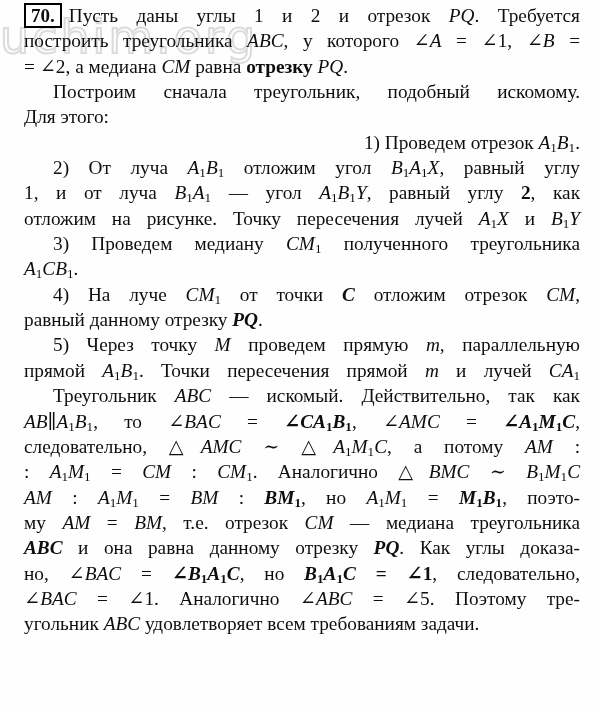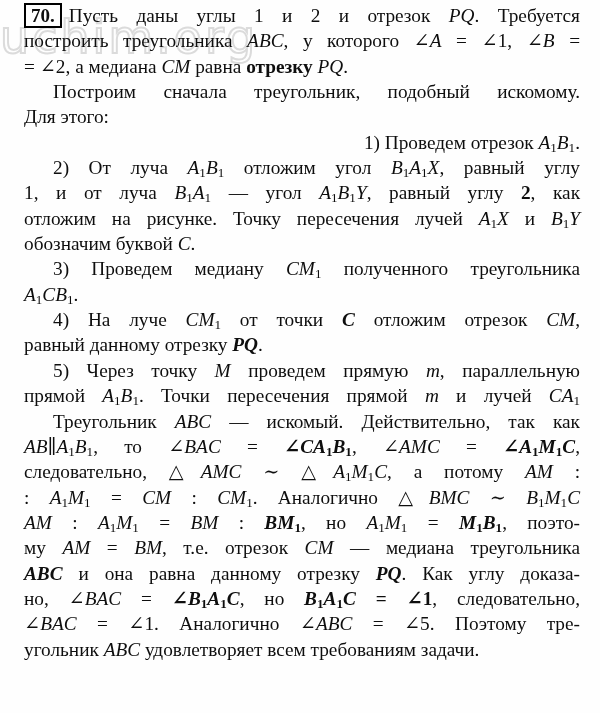--- a/index.html
+++ b/index.html
@@ -63,30 +63,29 @@
 <div class="text-block">
     <div class="line just"><span class="numbox">70.</span><span class="r">Пусть даны углы 1 и 2 и отрезок </span><span class="r i">PQ</span><span class="r">. Требуется</span></div>
     <div class="line just"><span class="r">построить треугольника </span><span class="r i">ABC</span><span class="r">, у которого ∠</span><span class="r i">A</span><span class="r"> = ∠1, ∠</span><span class="r i">B</span><span class="r"> =</span></div>
     <div class="line"><span class="r">= ∠2, а медиана </span><span class="r i">CM</span><span class="r"> равна </span><span class="r b">отрезку</span><span class="r"> </span><span class="r i">PQ</span><span class="r">.</span></div>
     <div class="line just ind"><span class="r">Построим сначала треугольник, подобный искомому.</span></div>
     <div class="line"><span class="r">Для этого:</span></div>
     <div class="line ind"><span class="r">1) Проведем отрезок </span><span class="r i">A</span><span class="r sub">1</span><span class="r i">B</span><span class="r sub">1</span><span class="r">.</span></div>
     <div class="line just ind"><span class="r">2) От луча </span><span class="r i">A</span><span class="r sub">1</span><span class="r i">B</span><span class="r sub">1</span><span class="r"> отложим угол </span><span class="r i">B</span><span class="r sub">1</span><span class="r i">A</span><span class="r sub">1</span><span class="r i">X</span><span class="r">, равный углу</span></div>
     <div class="line just"><span class="r">1, и от луча </span><span class="r i">B</span><span class="r sub">1</span><span class="r i">A</span><span class="r sub">1</span><span class="r"> — угол </span><span class="r i">A</span><span class="r sub">1</span><span class="r i">B</span><span class="r sub">1</span><span class="r i">Y</span><span class="r">, равный углу </span><span class="r b">2</span><span class="r">, как</span></div>
     <div class="line just"><span class="r">отложим на рисунке. Точку пересечения лучей </span><span class="r i">A</span><span class="r sub">1</span><span class="r i">X</span><span class="r"> и </span><span class="r i">B</span><span class="r sub">1</span><span class="r i">Y</span></div>
-    <div class="line"><span class="r">обозначим буквой </span><span class="r i">C</span><span class="r">.</span></div>
     <div class="line just ind"><span class="r">3) Проведем медиану </span><span class="r i">CM</span><span class="r sub">1</span><span class="r"> полученного треугольника</span></div>
     <div class="line"><span class="r i">A</span><span class="r sub">1</span><span class="r i">CB</span><span class="r sub">1</span><span class="r">.</span></div>
     <div class="line just ind"><span class="r">4) На луче </span><span class="r i">CM</span><span class="r sub">1</span><span class="r"> от точки </span><span class="r bi">C</span><span class="r"> отложим отрезок </span><span class="r i">CM</span><span class="r">,</span></div>
     <div class="line"><span class="r">равный данному отрезку </span><span class="r bi">PQ</span><span class="r">.</span></div>
     <div class="line just ind"><span class="r">5) Через точку </span><span class="r i">M</span><span class="r"> проведем прямую </span><span class="r i">m</span><span class="r">, параллельную</span></div>
     <div class="line just"><span class="r">прямой </span><span class="r i">A</span><span class="r sub">1</span><span class="r i">B</span><span class="r sub">1</span><span class="r">. Точки пересечения прямой </span><span class="r i">m</span><span class="r"> и лучей </span><span class="r i">CA</span><span class="r sub">1</span></div>
     <div class="line just ind"><span class="r">Треугольник </span><span class="r i">ABC</span><span class="r"> — искомый. Действительно, так как</span></div>
     <div class="line just"><span class="r i">AB</span><span class="r">∥</span><span class="r i">A</span><span class="r sub">1</span><span class="r i">B</span><span class="r sub">1</span><span class="r">, то ∠</span><span class="r i">BAC</span><span class="r"> = </span><span class="r b">∠</span><span class="r bi">CA</span><span class="r bsub">1</span><span class="r bi">B</span><span class="r bsub">1</span><span class="r">, ∠</span><span class="r i">AMC</span><span class="r"> = </span><span class="r b">∠</span><span class="r bi">A</span><span class="r bsub">1</span><span class="r bi">M</span><span class="r bsub">1</span><span class="r bi">C</span><span class="r">,</span></div>
     <div class="line just"><span class="r">следовательно, △</span><span class="r i">AMC</span><span class="r"> ∼ △</span><span class="r i">A</span><span class="r sub">1</span><span class="r i">M</span><span class="r sub">1</span><span class="r i">C</span><span class="r">, а потому </span><span class="r i">AM</span><span class="r"> :</span></div>
     <div class="line just"><span class="r">: </span><span class="r i">A</span><span class="r sub">1</span><span class="r i">M</span><span class="r sub">1</span><span class="r"> = </span><span class="r i">CM</span><span class="r"> : </span><span class="r i">CM</span><span class="r sub">1</span><span class="r">. Аналогично △</span><span class="r i">BMC</span><span class="r"> ∼ </span><span class="r i">B</span><span class="r sub">1</span><span class="r i">M</span><span class="r sub">1</span><span class="r i">C</span></div>
     <div class="line just"><span class="r i">AM</span><span class="r"> : </span><span class="r i">A</span><span class="r sub">1</span><span class="r i">M</span><span class="r sub">1</span><span class="r"> = </span><span class="r i">BM</span><span class="r"> : </span><span class="r bi">BM</span><span class="r bsub">1</span><span class="r">, но </span><span class="r i">A</span><span class="r sub">1</span><span class="r i">M</span><span class="r sub">1</span><span class="r"> = </span><span class="r bi">M</span><span class="r bsub">1</span><span class="r bi">B</span><span class="r bsub">1</span><span class="r">, поэто-</span></div>
     <div class="line just"><span class="r">му </span><span class="r i">AM</span><span class="r"> = </span><span class="r i">BM</span><span class="r">, т.е. отрезок </span><span class="r i">CM</span><span class="r"> — медиана треугольника</span></div>
-    <div class="line just"><span class="r bi">ABC</span><span class="r"> и она равна данному отрезку </span><span class="r bi">PQ</span><span class="r">. Как углу доказа-</span></div>
+    <div class="line just"><span class="r bi">ABC</span><span class="r"> и она равна данному отрезку </span><span class="r bi">PQ</span><span class="r">. Как углы доказа-</span></div>
     <div class="line just"><span class="r">но, ∠</span><span class="r i">BAC</span><span class="r"> = </span><span class="r b">∠</span><span class="r bi">B</span><span class="r bsub">1</span><span class="r bi">A</span><span class="r bsub">1</span><span class="r bi">C</span><span class="r">, но </span><span class="r bi">B</span><span class="r bsub">1</span><span class="r bi">A</span><span class="r bsub">1</span><span class="r bi">C</span><span class="r b"> = ∠1</span><span class="r">, следовательно,</span></div>
     <div class="line just"><span class="r">∠</span><span class="r i">BAC</span><span class="r"> = ∠1. Аналогично ∠</span><span class="r i">ABC</span><span class="r"> = ∠5. Поэтому тре-</span></div>
     <div class="line"><span class="r">угольник </span><span class="r i">ABC</span><span class="r"> удовлетворяет всем требованиям задачи.</span></div>
   </div>
 
 </body></html>

